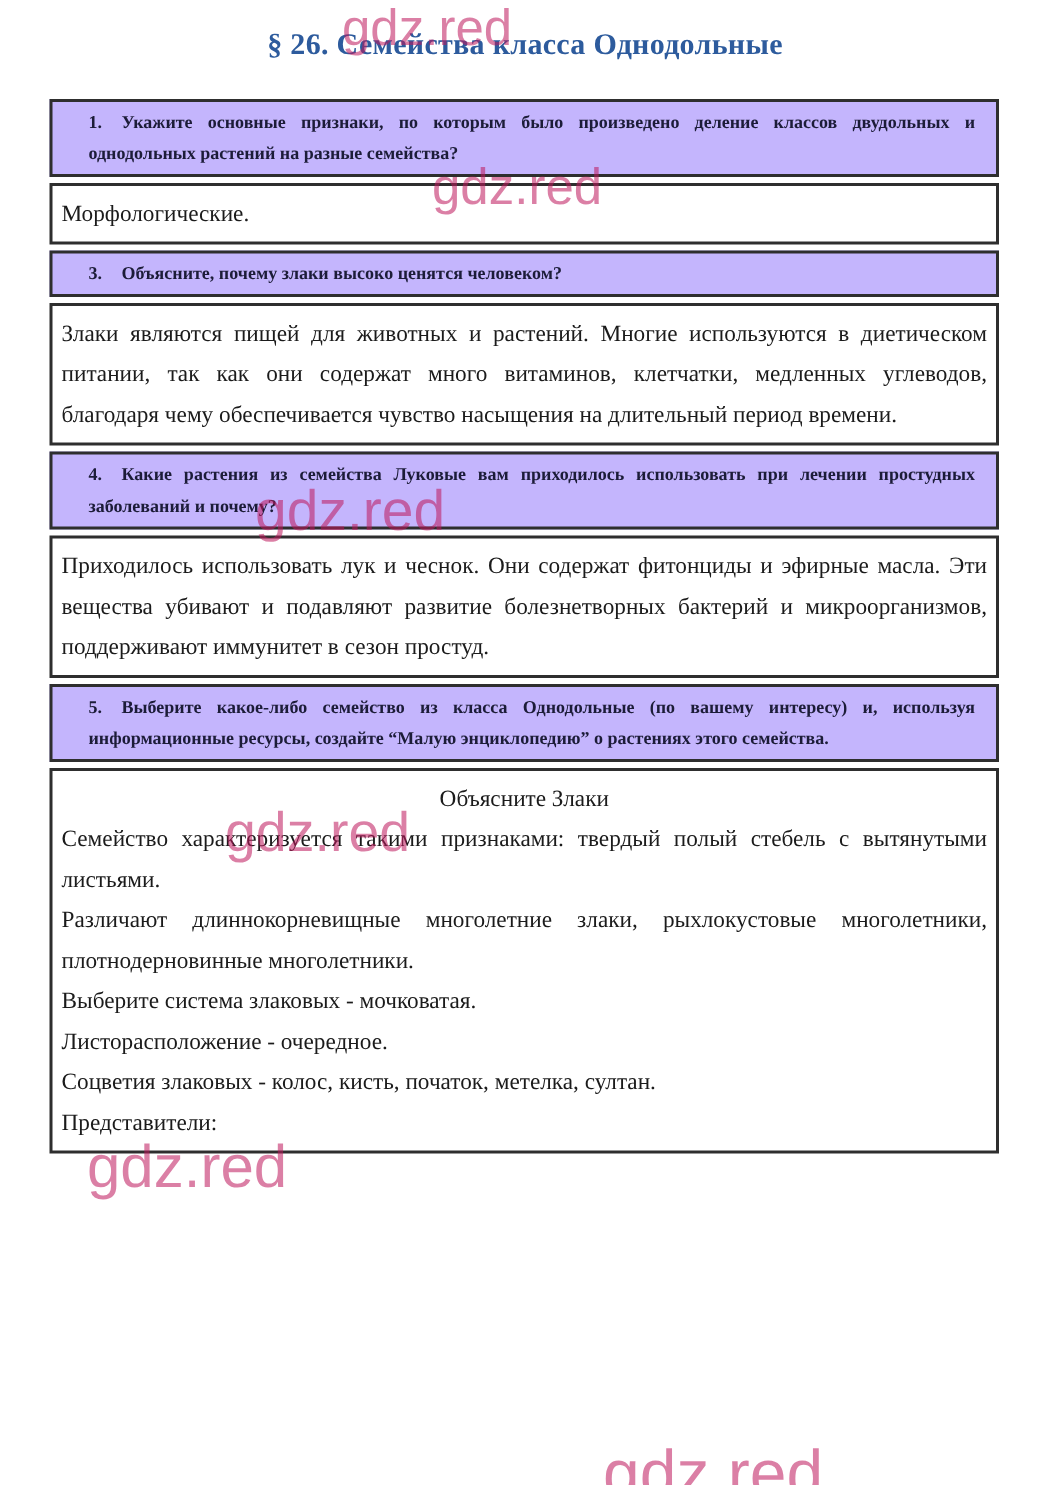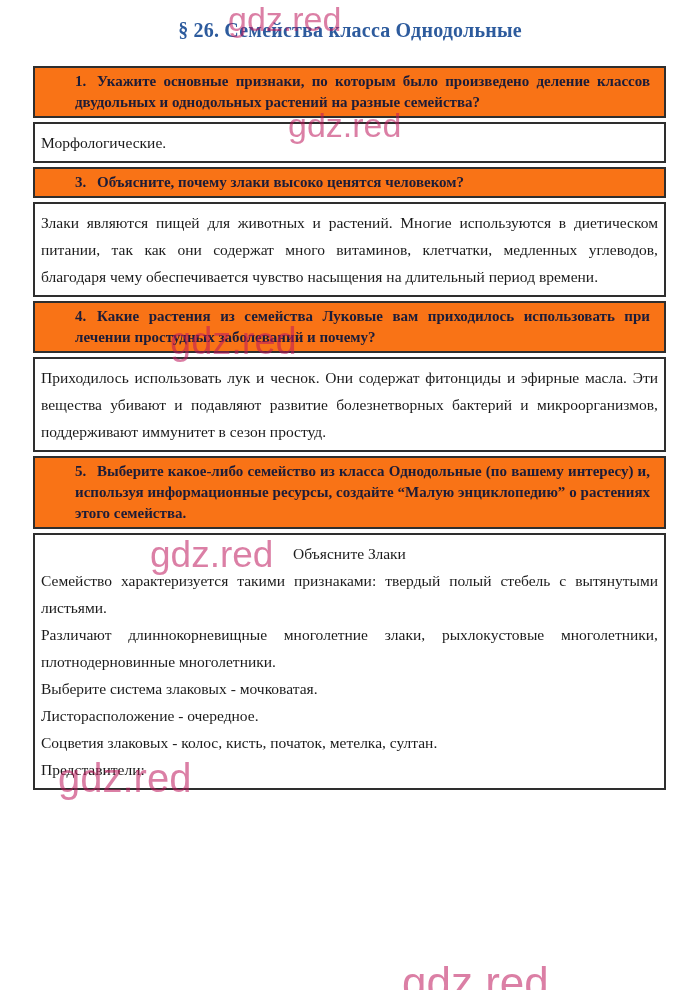--- a/index.html
+++ b/index.html
@@ -24,25 +24,25 @@
     font-size: 20px;
     line-height: 24px;
     font-weight: bold;
     color: #2d5b9d;
     letter-spacing: 0.2px;
   }
   .content {
     margin: 0 34px 0 33px; 
   }
   .qblock {
-    background: #f97316;
+    background: #c4b5fd;
     border: 2px solid #2e2e2e;
     margin-bottom: 4px;
-    padding: 3px 14px 3px 40px;
-    font-size: 15px;
+    padding: 3px 14px 3px 24px;
+    font-size: 12px;
     line-height: 21px;
     font-weight: bold;
     color: #1c1c38;
     text-align: justify;
   }
   .qnum {
     display: inline-block;
     width: 22px;
   }
   .ablock {

